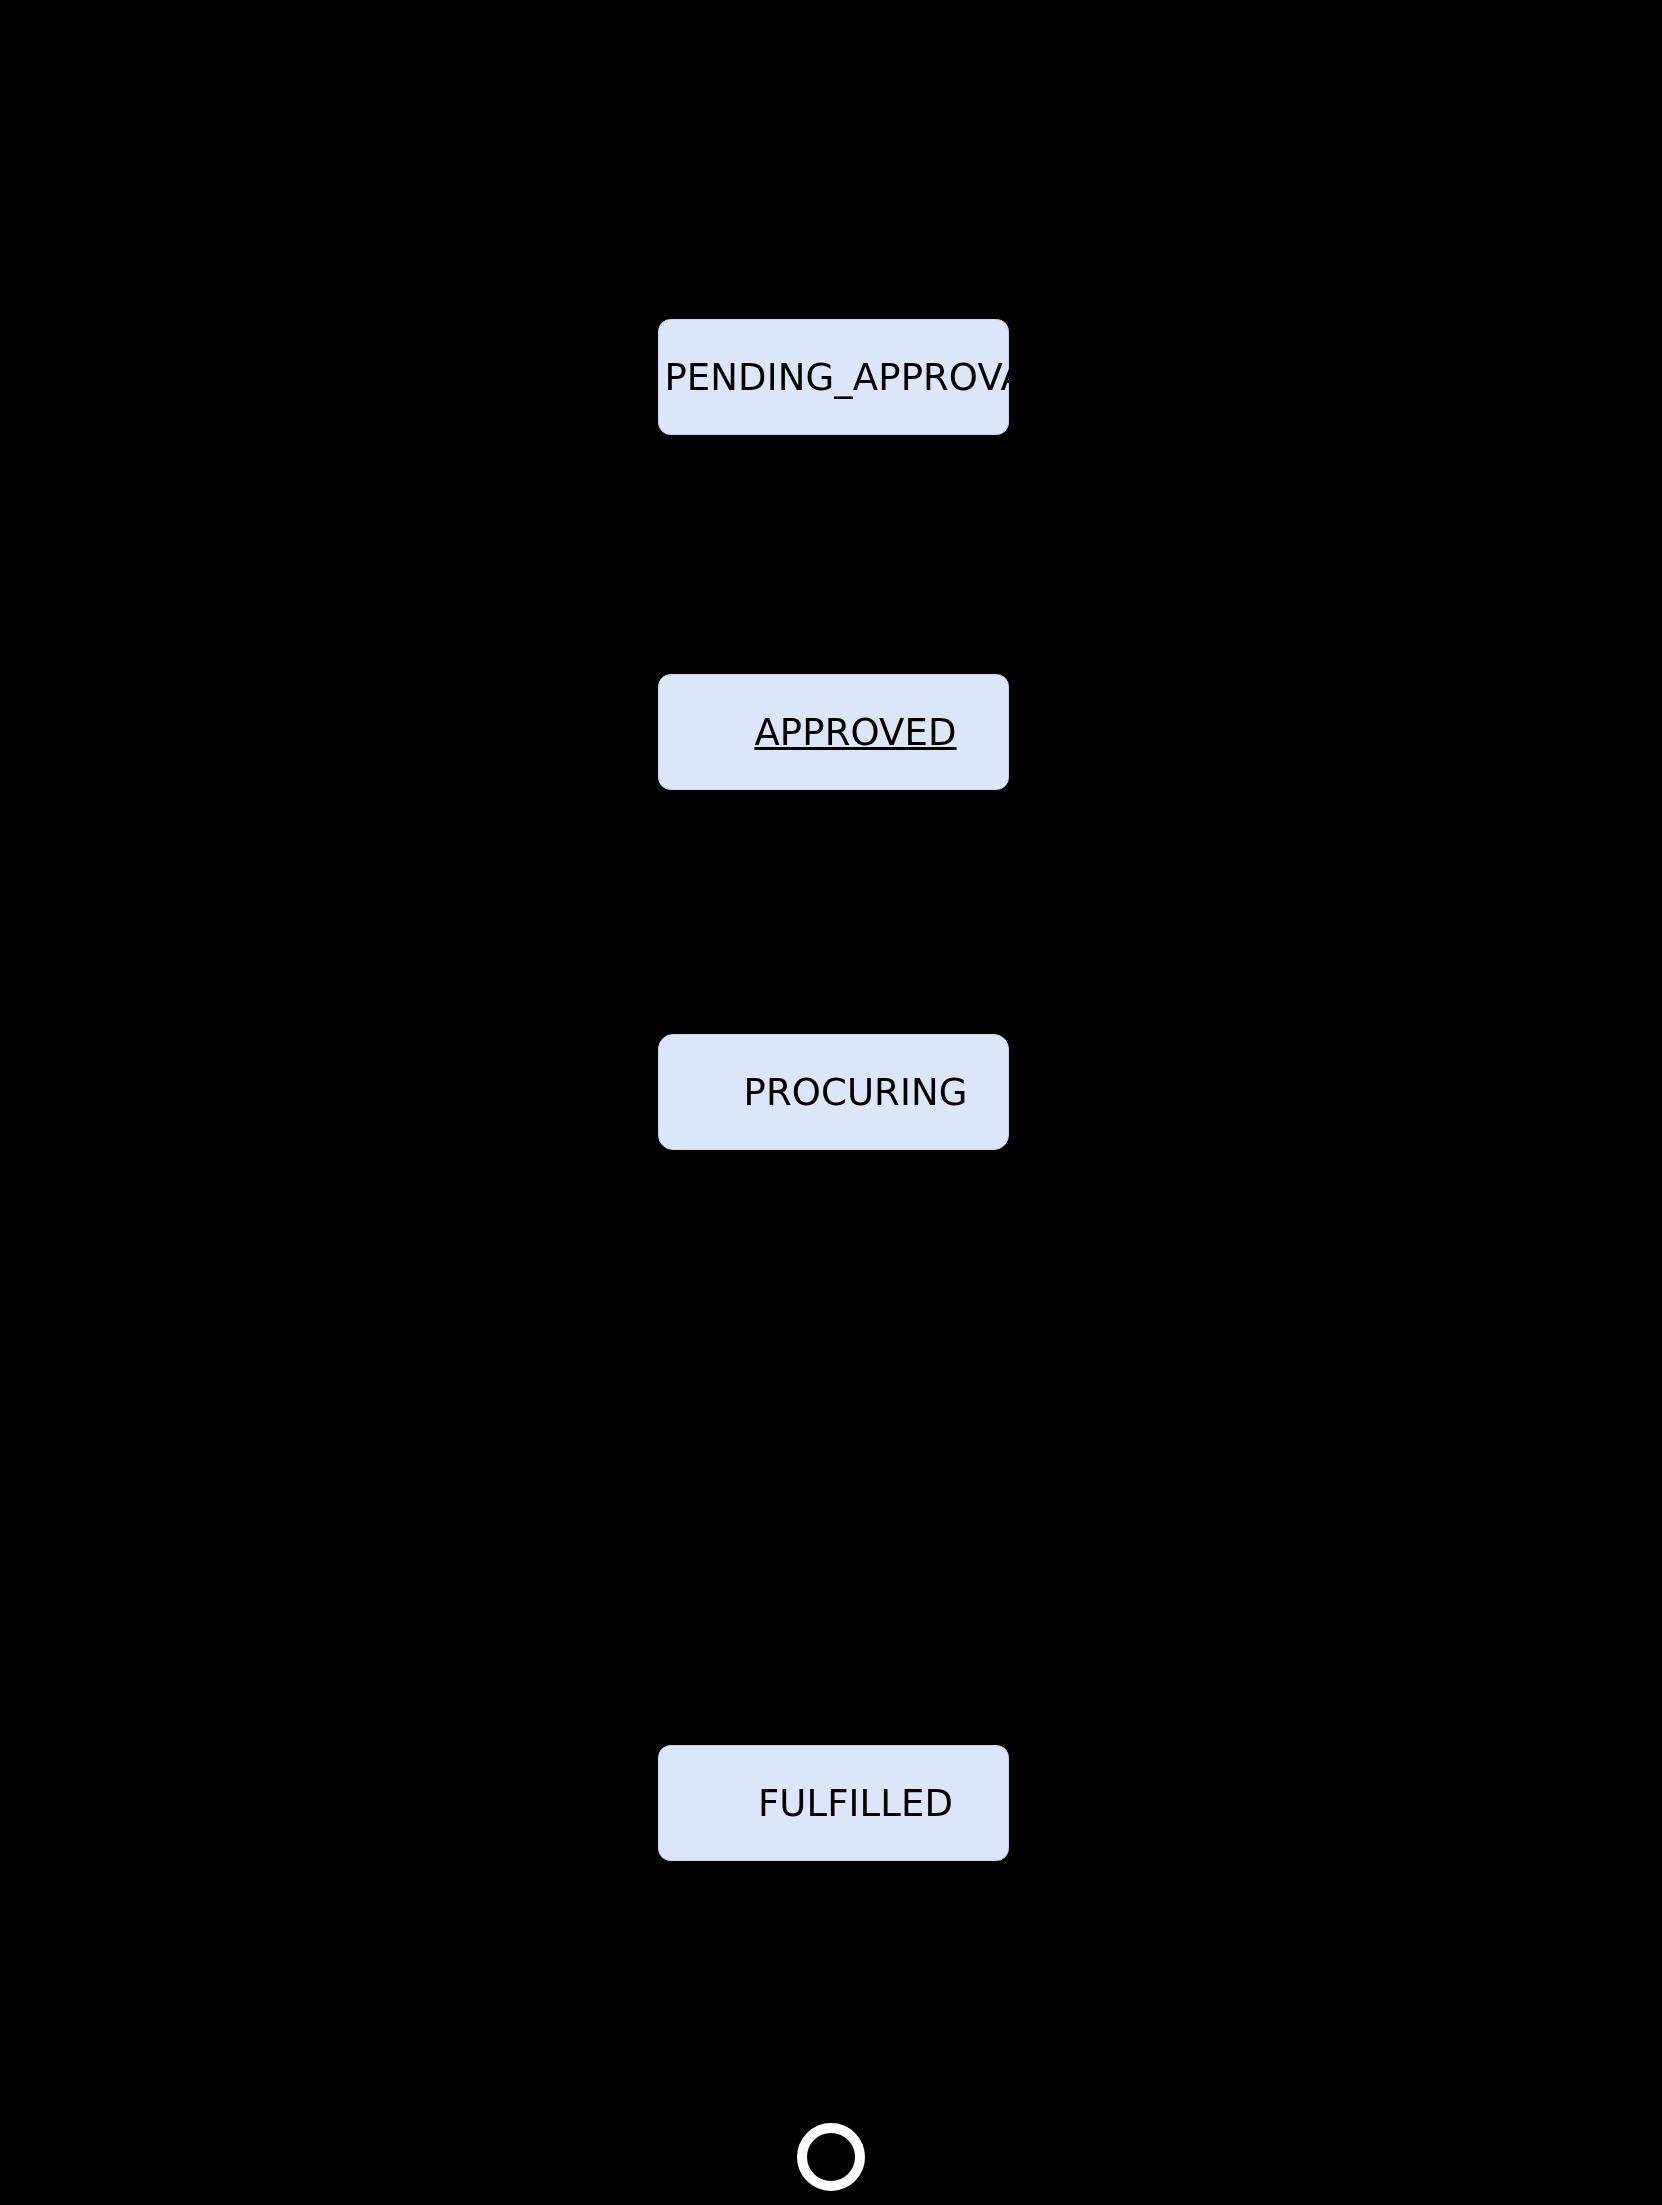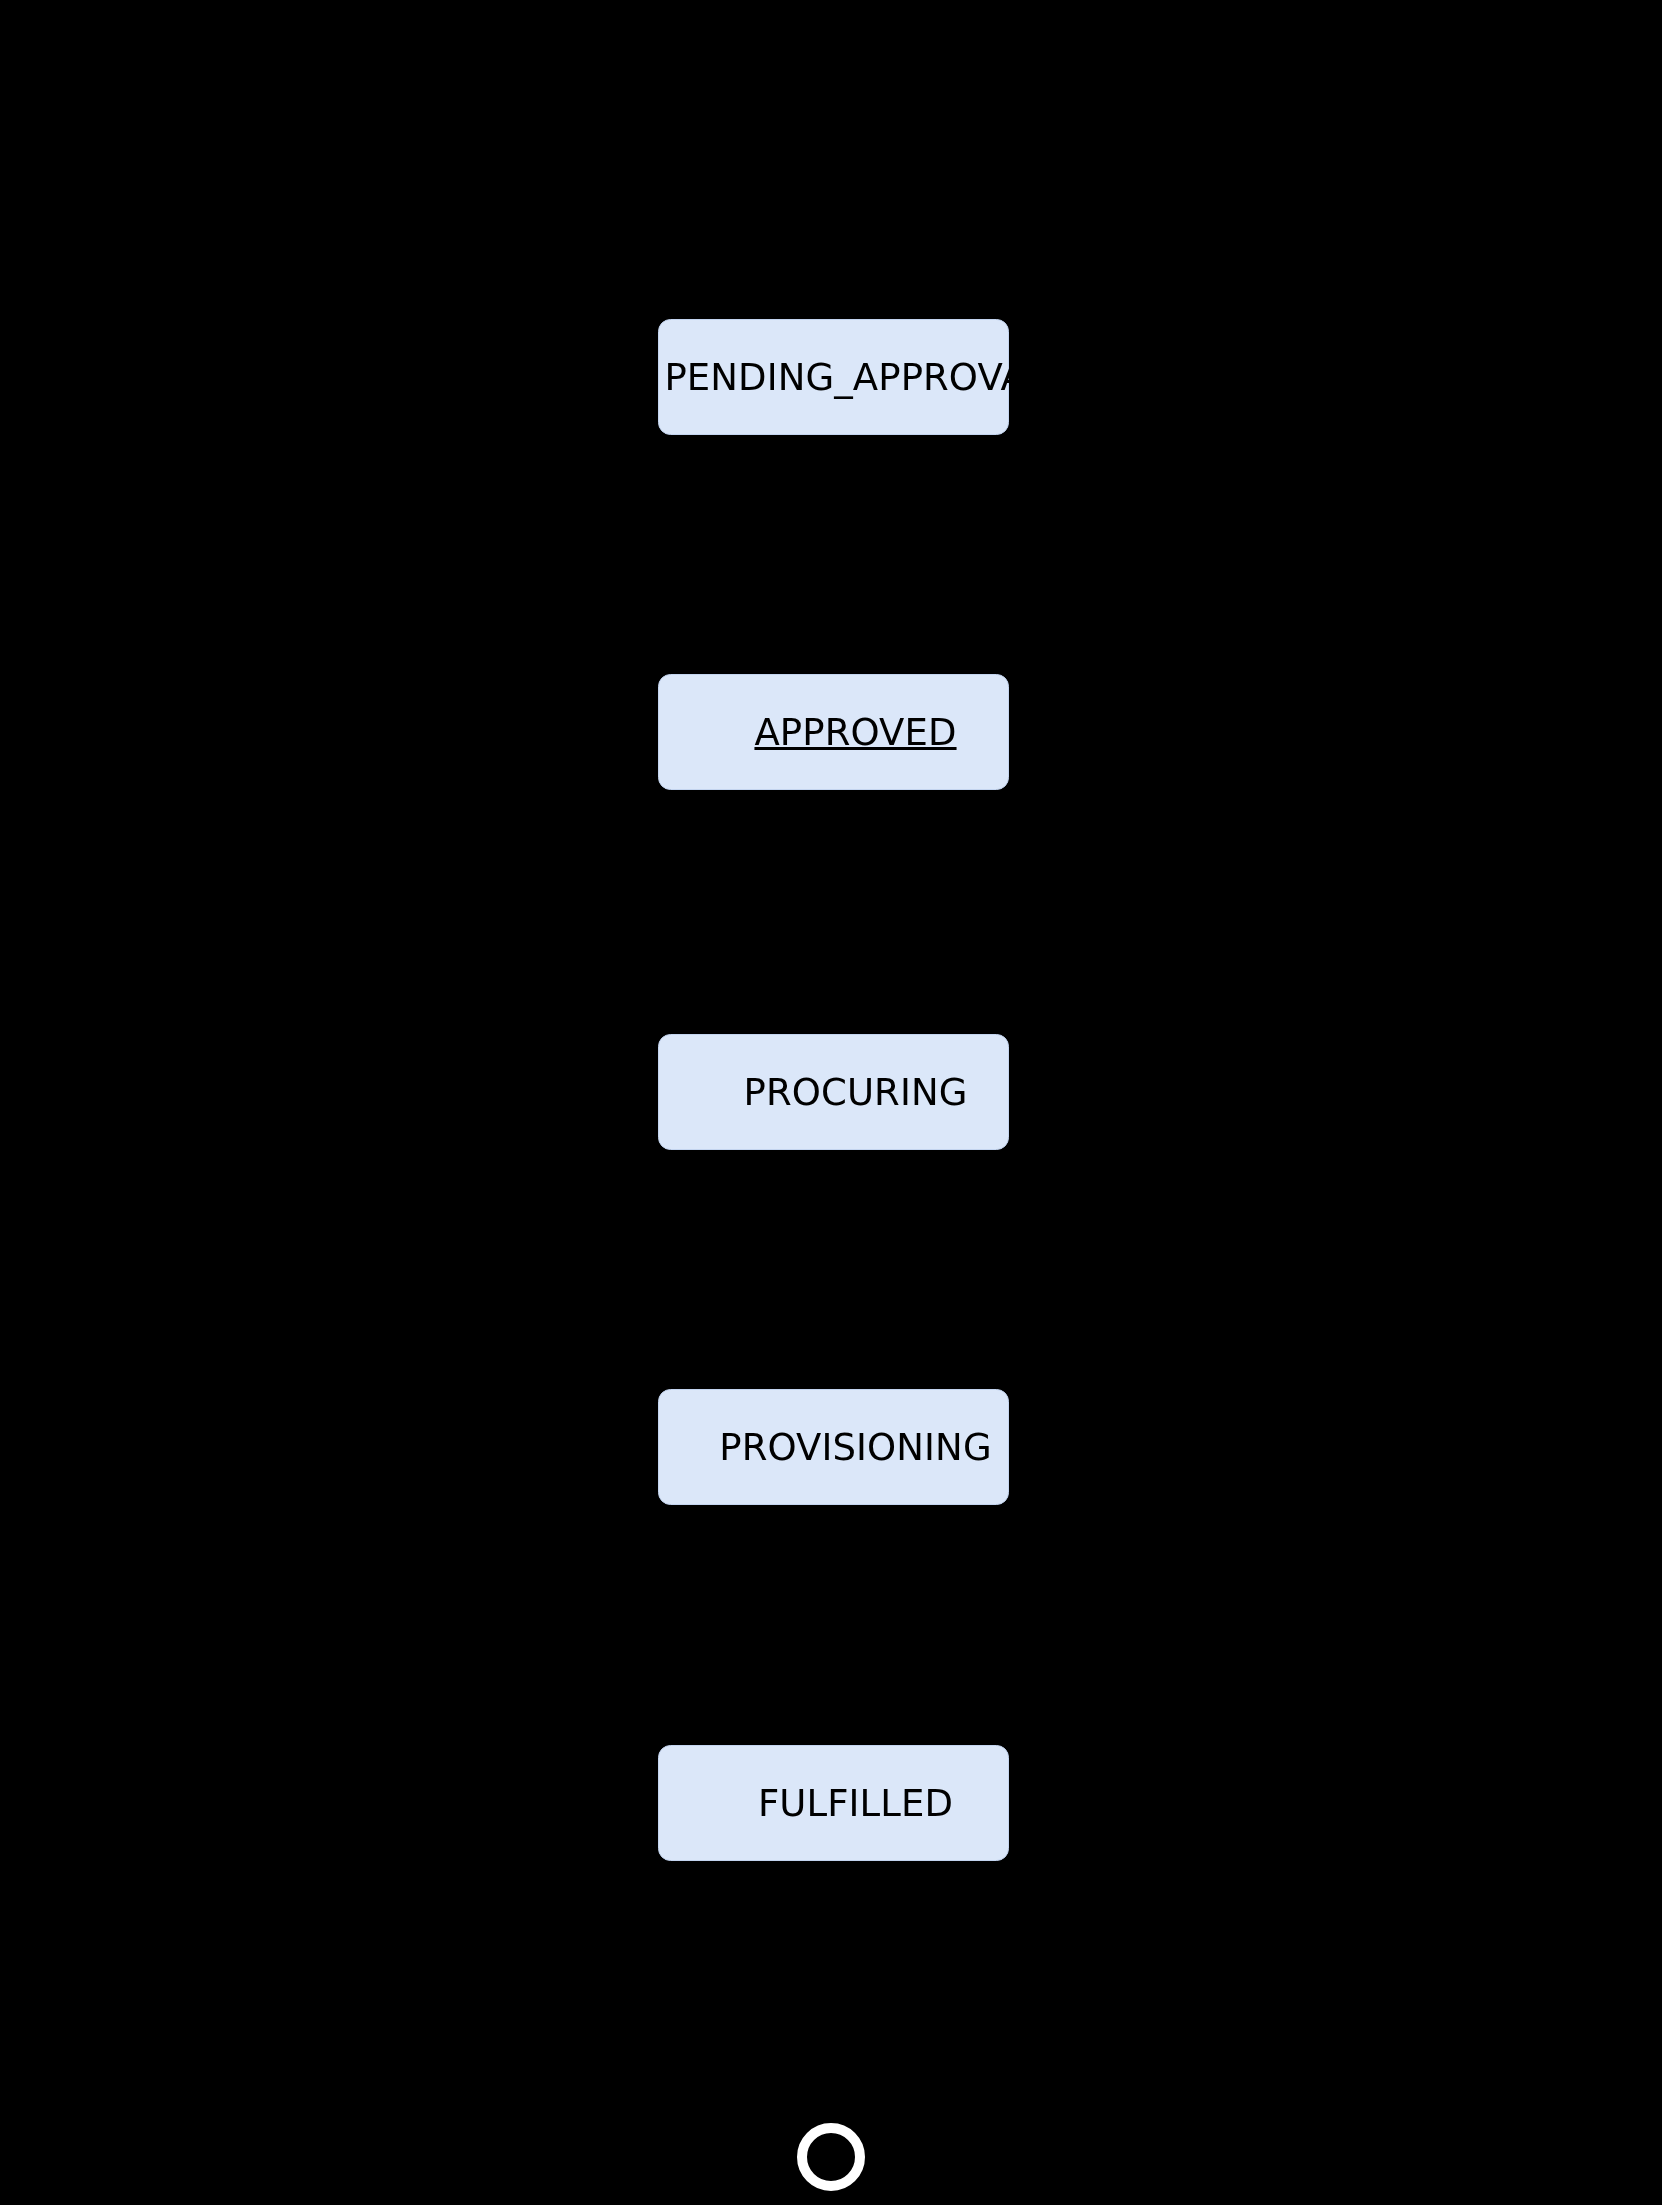--- a/index.html
+++ b/index.html
@@ -58,21 +58,21 @@
     font-weight: 400;
     line-height: 1;
     letter-spacing: 0.1px;
     white-space: nowrap;
     text-align: center;
     margin-left: 44px;
   }
 
   .node-pending-approval { top: 319px;  }
   .node-approved         { top: 674px; text-decoration: underline; }
-  .node-procuring        { top: 1034px; }
+  .node-procuring        { top: 1034px; border-radius: 15px; }
   .node-provisioning     { top: 1389px; }
   .node-fulfilled        { top: 1745px; }
 
   
   .end-state {
     position: absolute;
     box-sizing: border-box;
     left: 797px;
     top: 2123px;
     width: 68px;
@@ -109,23 +109,20 @@
   </div>
 
   <div class="state-node node-approved">
     <span class="state-label">APPROVED</span>
   </div>
 
   <div class="state-node node-procuring">
     <span class="state-label">PROCURING</span>
   </div>
 
-  <div class="state-node node-provisioning">
-    <span class="state-label">PROVISIONING</span>
-  </div>
 
   <div class="state-node node-fulfilled">
     <span class="state-label">FULFILLED</span>
   </div>
 
   <div class="end-state"></div>
 
 </div>
 
 

